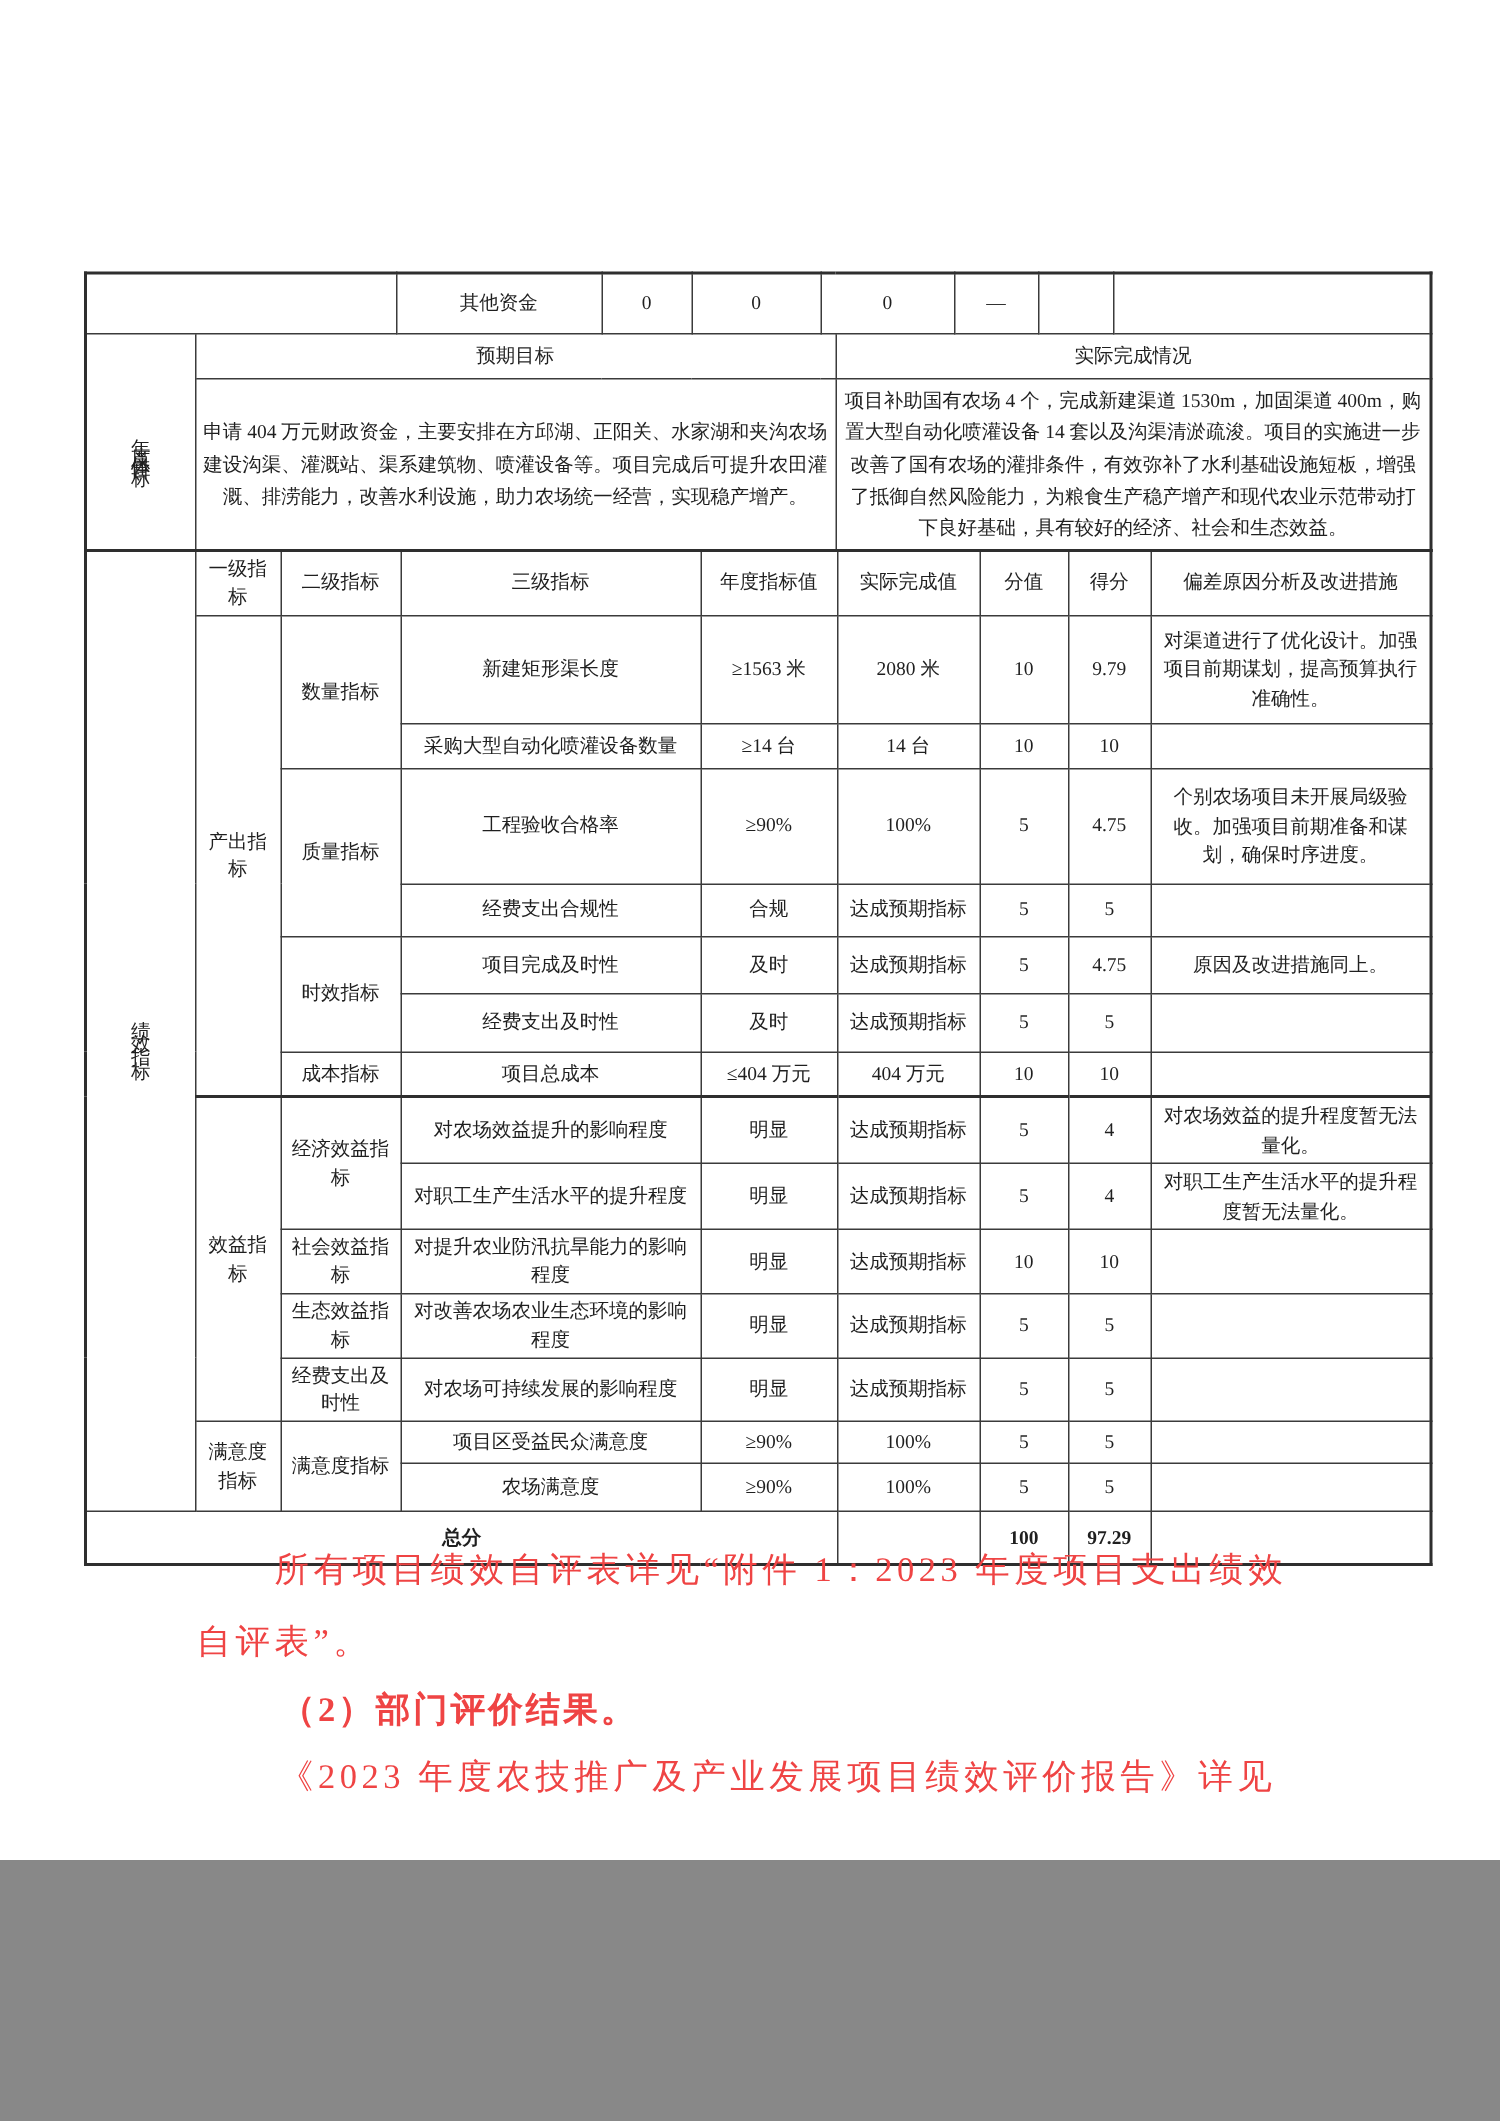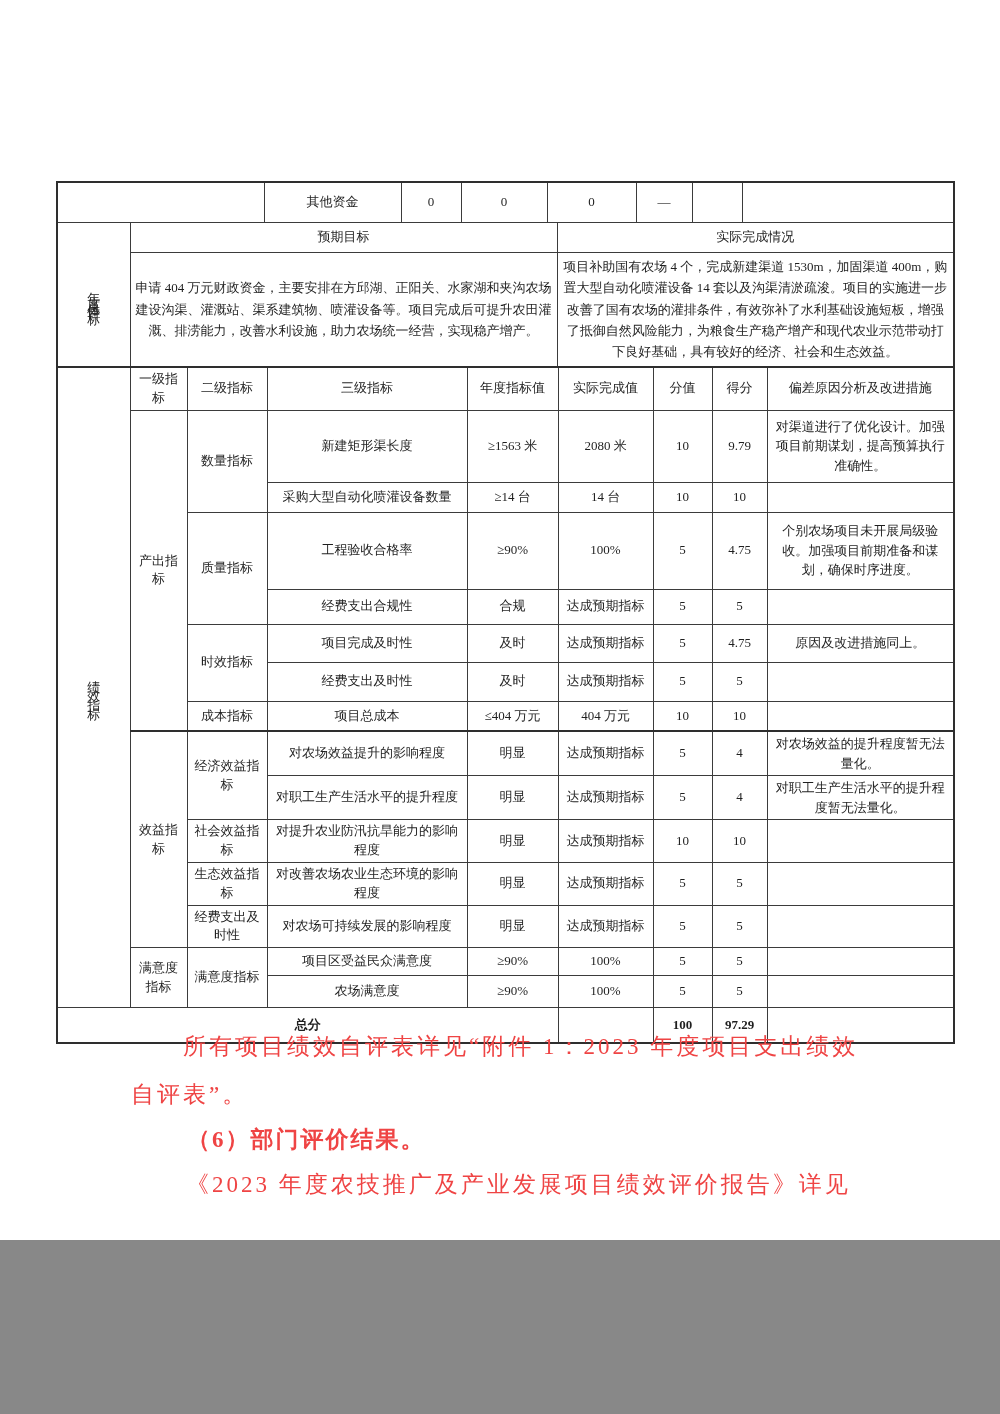--- a/index.html
+++ b/index.html
@@ -264,18 +264,18 @@
       <td></td>
       <td class="bold">100</td>
       <td class="bold">97.29</td>
       <td></td>
     </tr>
   </tbody>
     </table>
 
   <div class="bodyline" style="left:183px;top:1031px;">所有项目绩效自评表详见“附件 1：2023 年度项目支出绩效</div>
   <div class="bodyline" style="left:131px;top:1079px;">自评表”。</div>
-  <div class="bodyline bold" style="left:187px;top:1124px;">（6）部门评价结果。</div>
+  <div class="bodyline bold" style="left:187px;top:1124px;">（2）部门评价结果。</div>
   <div class="bodyline" style="left:186px;top:1169px;">《2023 年度农技推广及产业发展项目绩效评价报告》详见</div>
   <div class="bodyline" style="left:92px;top:1216px;margin-top:48px;">“附件 2：2023 年度农技推广及产业发展项目绩效评价报告”。</div>
   <div class="pagenum" style="left:830px;top:1251px;">-23-</div>
 
 </div>
 
 </body></html>

